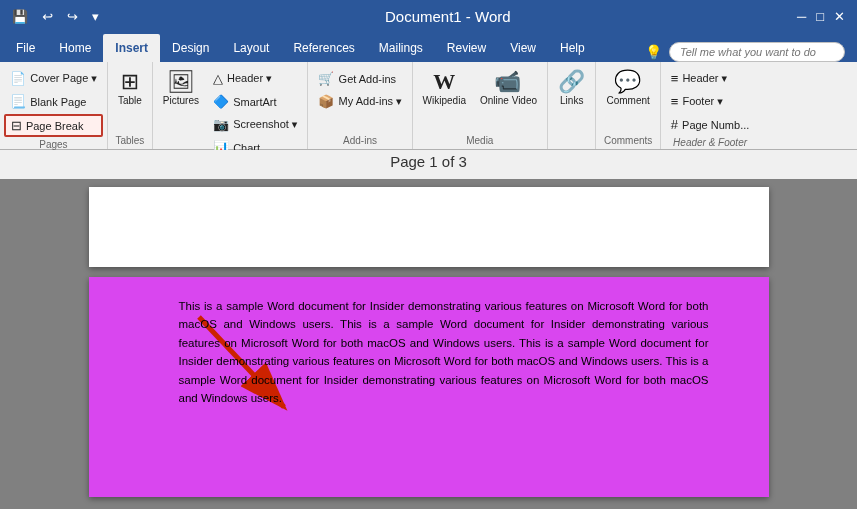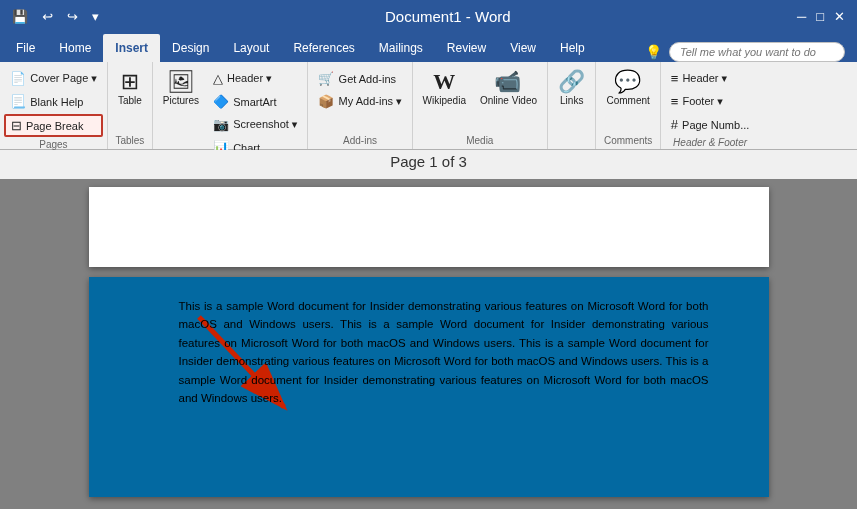--- a/index.html
+++ b/index.html
@@ -82,21 +82,21 @@
     .page-white {
       background: white;
       width: 680px;
       min-height: 80px;
       box-shadow: 0 2px 6px rgba(0,0,0,0.4);
       margin-bottom: 10px;
       position: relative;
     }
 
     .page-white-2 {
-      background: #0369a1;
+      background: #d946ef;
       width: 680px;
       height: 220px;
       box-shadow: 0 2px 6px rgba(0,0,0,0.4);
       position: relative;
       padding: 20px 60px 20px 90px;
     }
 
     .arrow-container {
       position: absolute;
       left: 0;
@@ -208,21 +208,21 @@
 
     <div class="rg">
       <div class="rg-body">
         <div class="rs">
           <button class="rsb">
             <span class="ico">📄</span>
             <span>Cover Page ▾</span>
           </button>
           <button class="rsb">
             <span class="ico">📃</span>
-            <span>Blank Help</span>
+            <span>Blank Page</span>
           </button>
           <button class="rsb sel" style="border:2px solid #c0392b;background:#fff0ee;">
             <span class="ico">⊟</span>
             <span>Page Break</span>
           </button>
         </div>
       </div>
       <div class="rg-label">Pages</div>
     </div>
 

